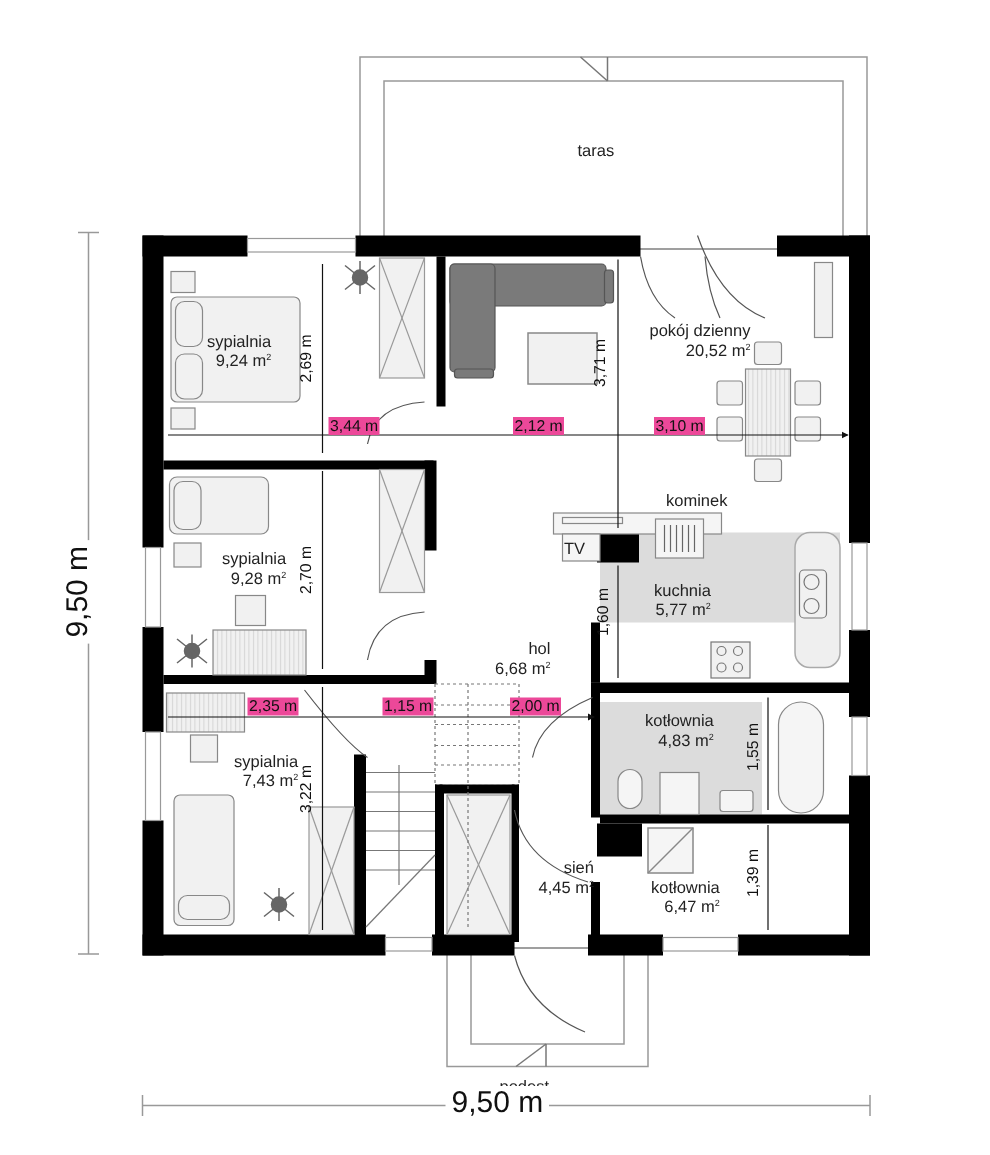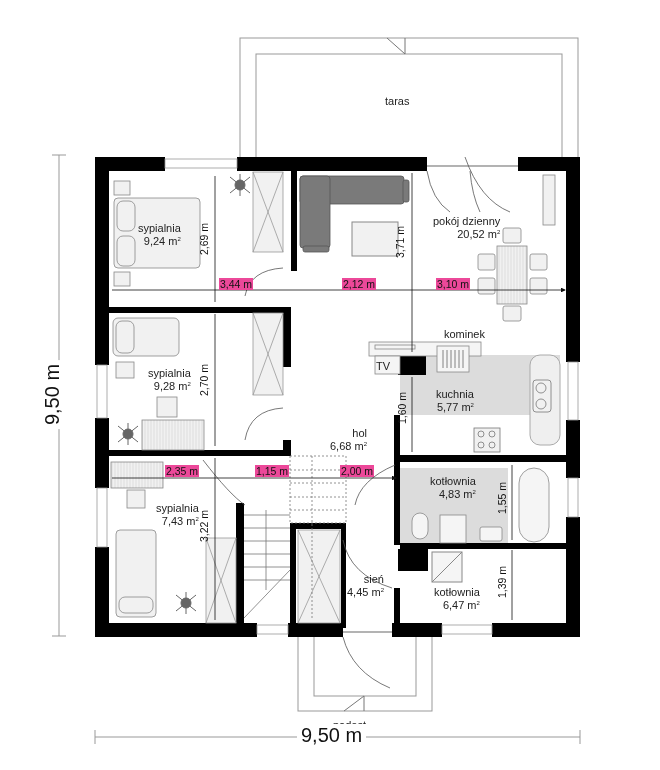--- a/index.html
+++ b/index.html
@@ -275,21 +275,21 @@
 <div class="lbl" style="left:430px;top:475px;">
   <div>kotłownia</div>
   <div><span>4,83 m</span><sup>2</sup></div>
 </div>
 
 <div class="lbl" style="left:156px;top:502px;">
   <div>sypialnia</div>
   <div><span>7,43 m</span><sup>2</sup></div>
 </div>
 
-<div class="lbl" style="left:347px;top:573px;">
+<div class="lbl" style="left:359px;top:573px;">
   <div>sień</div>
   <div><span>4,45 m</span><sup>2</sup></div>
 </div>
 
 <div class="lbl" style="left:434px;top:586px;">
   <div>kotłownia</div>
   <div><span>6,47 m</span><sup>2</sup></div>
 </div>
 
 <div class="lbl" style="left:333px;top:694px;margin-top:25px;"><span>podest</span></div>

